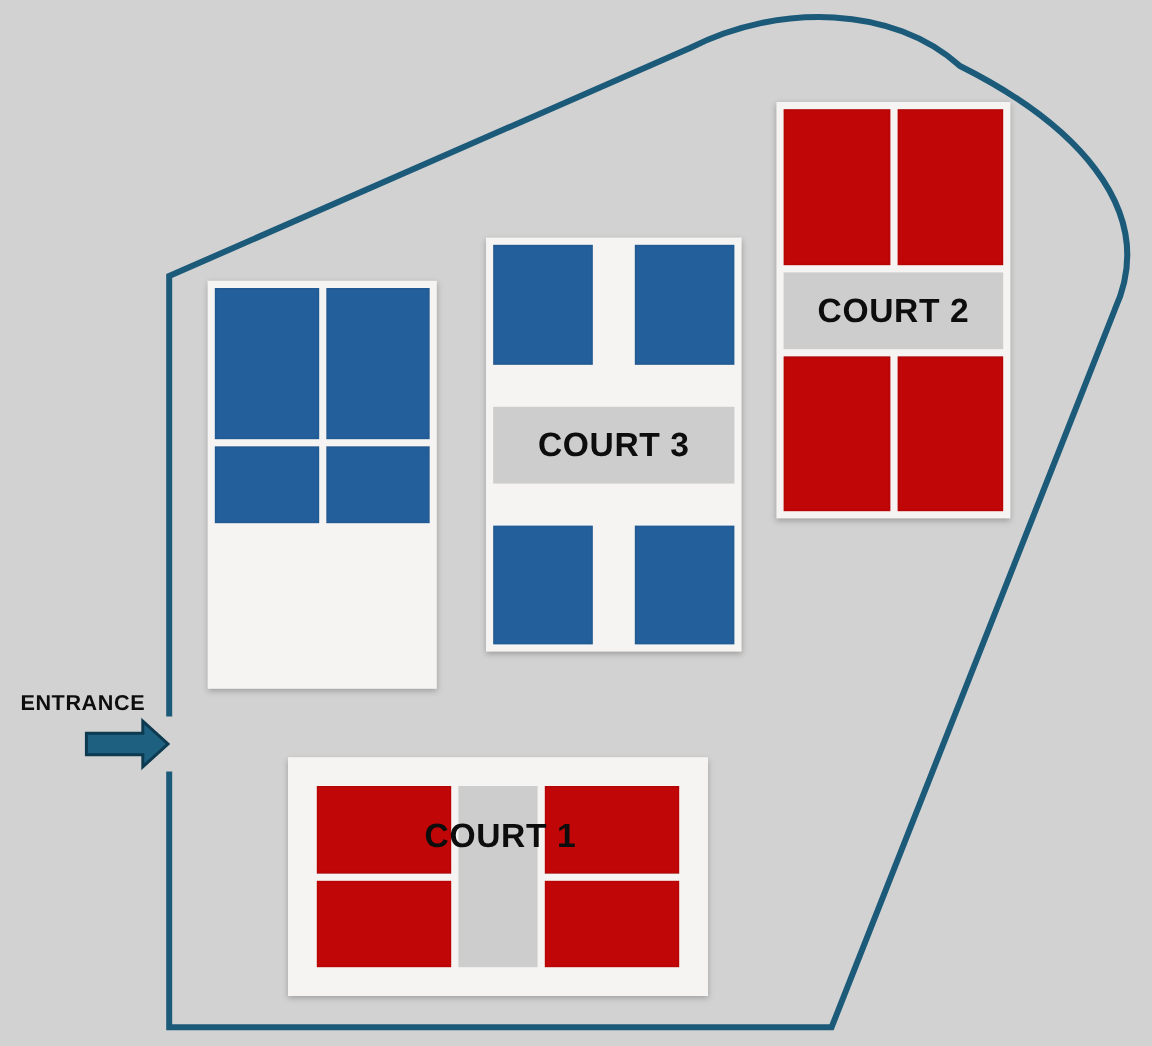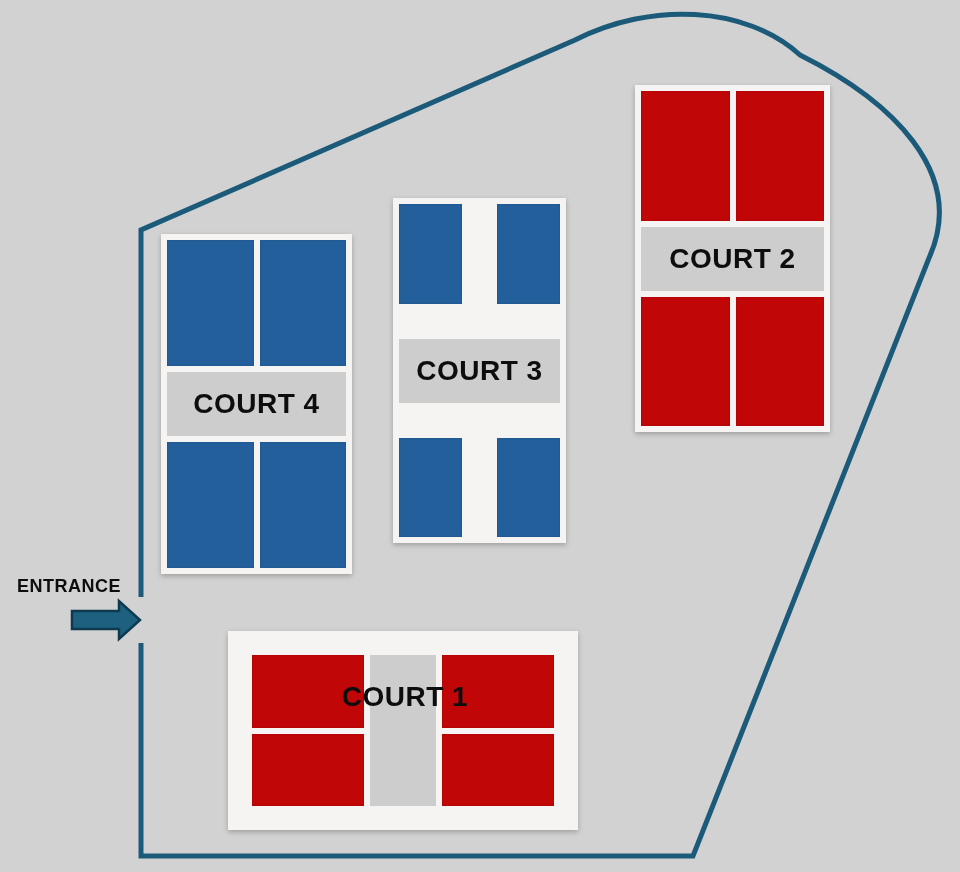--- a/index.html
+++ b/index.html
@@ -46,20 +46,21 @@
     letter-spacing: 0.5px;
     color: var(--text, #0d0d0d);
     white-space: nowrap;
   }
   .court {
     position: absolute;
     box-sizing: border-box;
     background: var(--white, #f5f4f2);
     box-shadow: 0 2px 5px rgba(0,0,0,0.25);
     display: grid;
+    margin-left: 12px;
   }
   .court.vertical {
     grid-template-columns: 1fr 1fr;
     grid-template-rows: 1fr 64px 1fr;
     gap: 6px;
     padding: 6px;
   }
   .court.horizontal {
     grid-template-columns: 1fr 66px 1fr;
     grid-template-rows: 1fr 1fr;
@@ -115,33 +116,30 @@
       </div>
       <div class="court vertical" style="left: 635px; top: 85px; width: 195px; height: 347px;">
         <div class="quad" style="background: rgb(192, 6, 7);"></div>
         <div class="quad" style="background: rgb(192, 6, 7);"></div>
         <div class="band">
           <span class="court-label">COURT 2</span>
         </div>
         <div class="quad" style="background: rgb(192, 6, 7);"></div>
         <div class="quad" style="background: rgb(192, 6, 7);"></div>
       </div>
-      <div class="court vertical" style="left: 393px; top: 198px; width: 173px; height: 345px; gap: 35px;">
+      <div class="court vertical" style="left: 393px; top: 198px; width: 213px; height: 345px; gap: 35px;">
         <div class="quad" style="background: rgb(35, 95, 155);"></div>
         <div class="quad" style="background: rgb(35, 95, 155);"></div>
         <div class="band">
           <span class="court-label">COURT 3</span>
         </div>
         <div class="quad" style="background: rgb(35, 95, 155);"></div>
         <div class="quad" style="background: rgb(35, 95, 155);"></div>
       </div>
       <div class="court vertical" style="left: 161px; top: 234px; width: 191px; height: 340px;">
         <div class="quad" style="background: rgb(35, 95, 155);"></div>
         <div class="quad" style="background: rgb(35, 95, 155);"></div>
-        <div class="band">
-          <span class="court-label">COURT 4</span>
-        </div>
         <div class="quad" style="background: rgb(35, 95, 155);"></div>
         <div class="quad" style="background: rgb(35, 95, 155);"></div>
       </div>
     </div>
 
 </div>
 
 </body></html>

